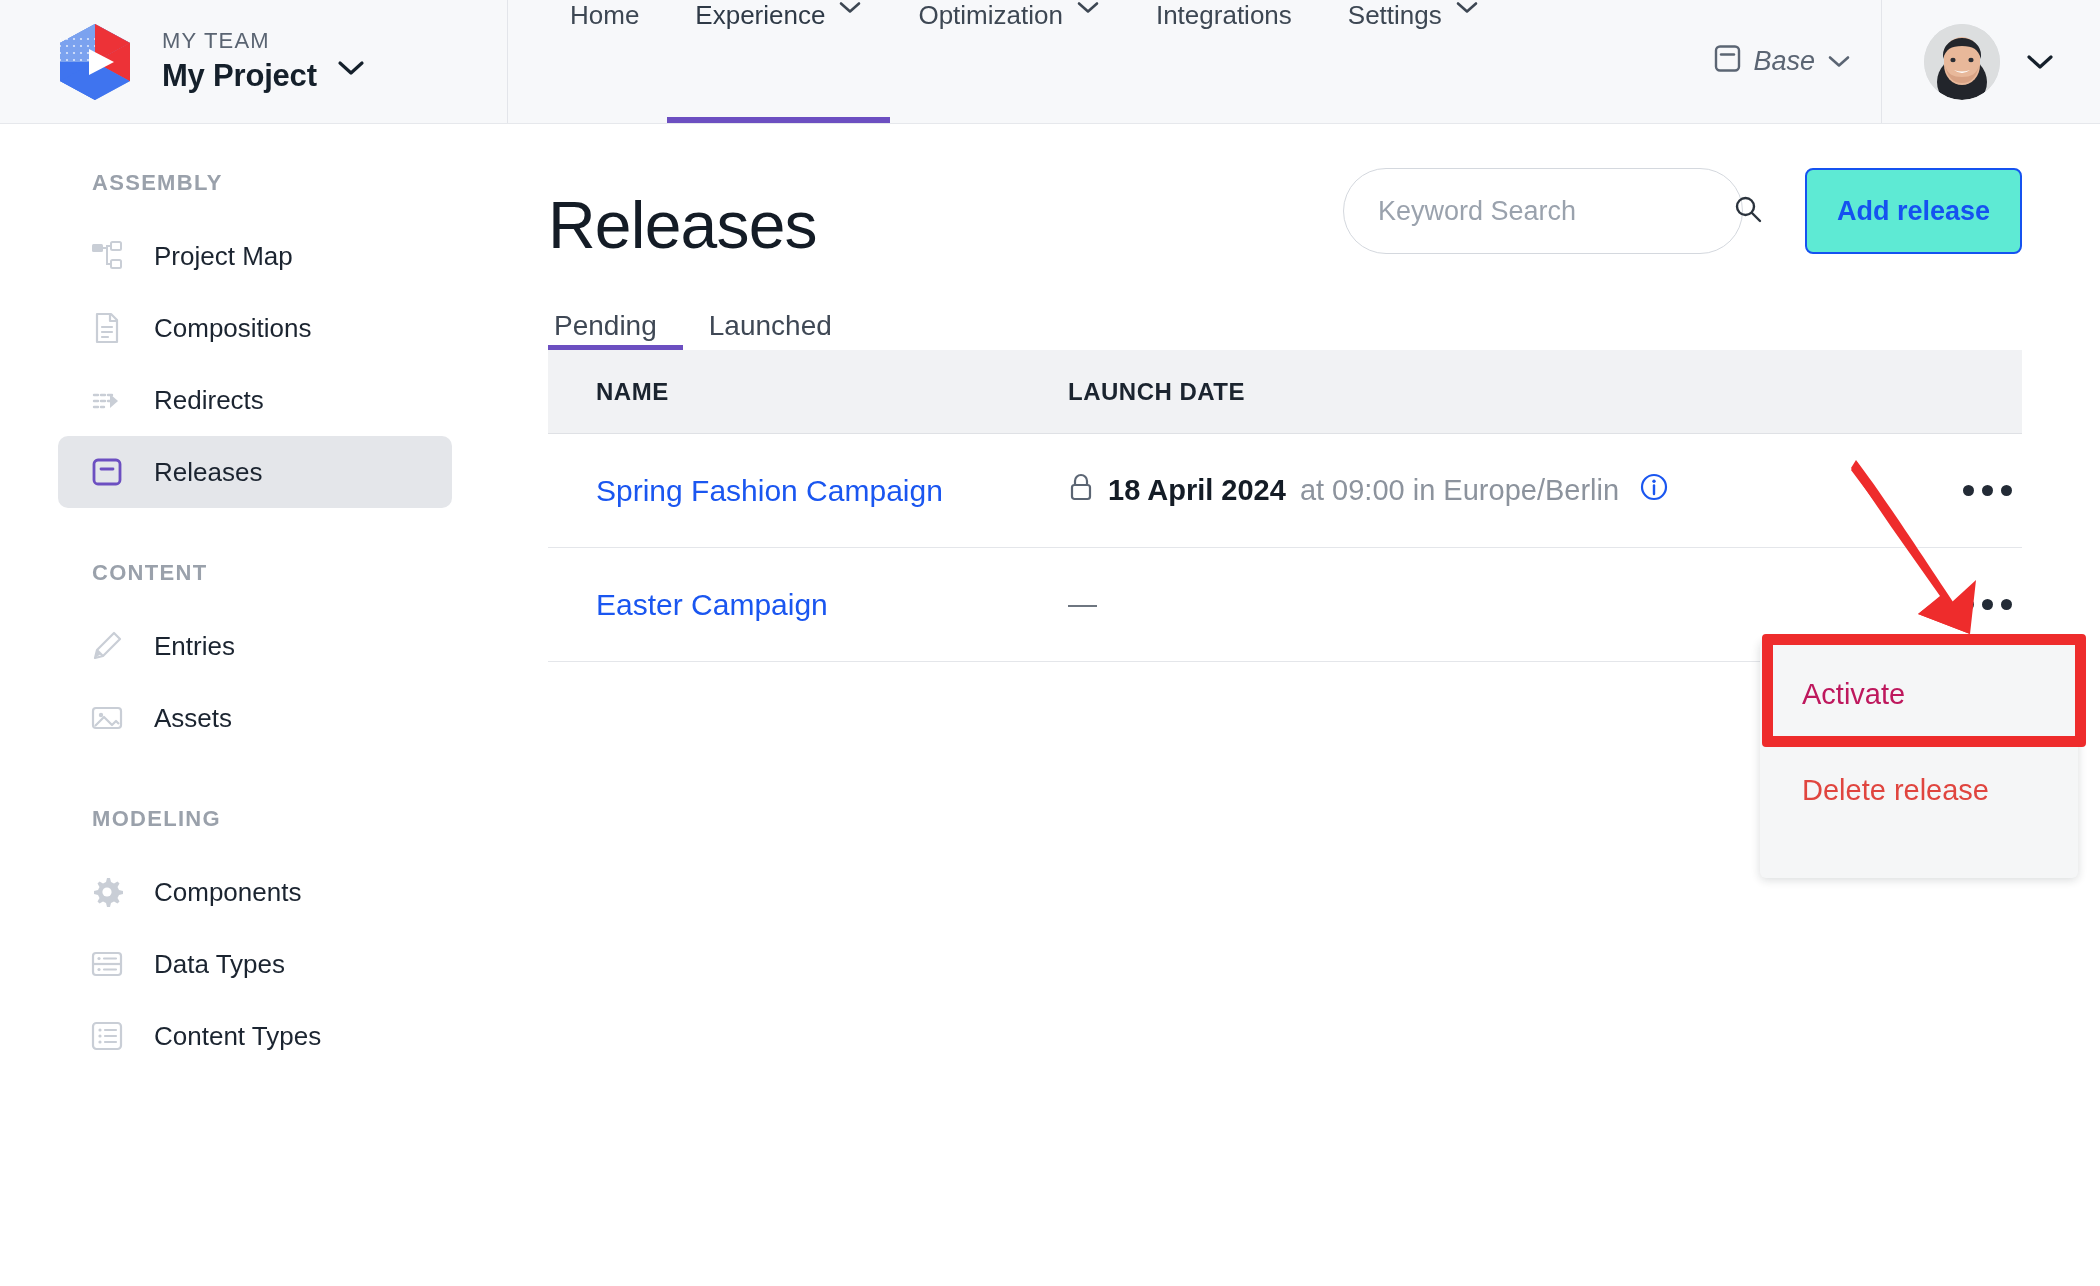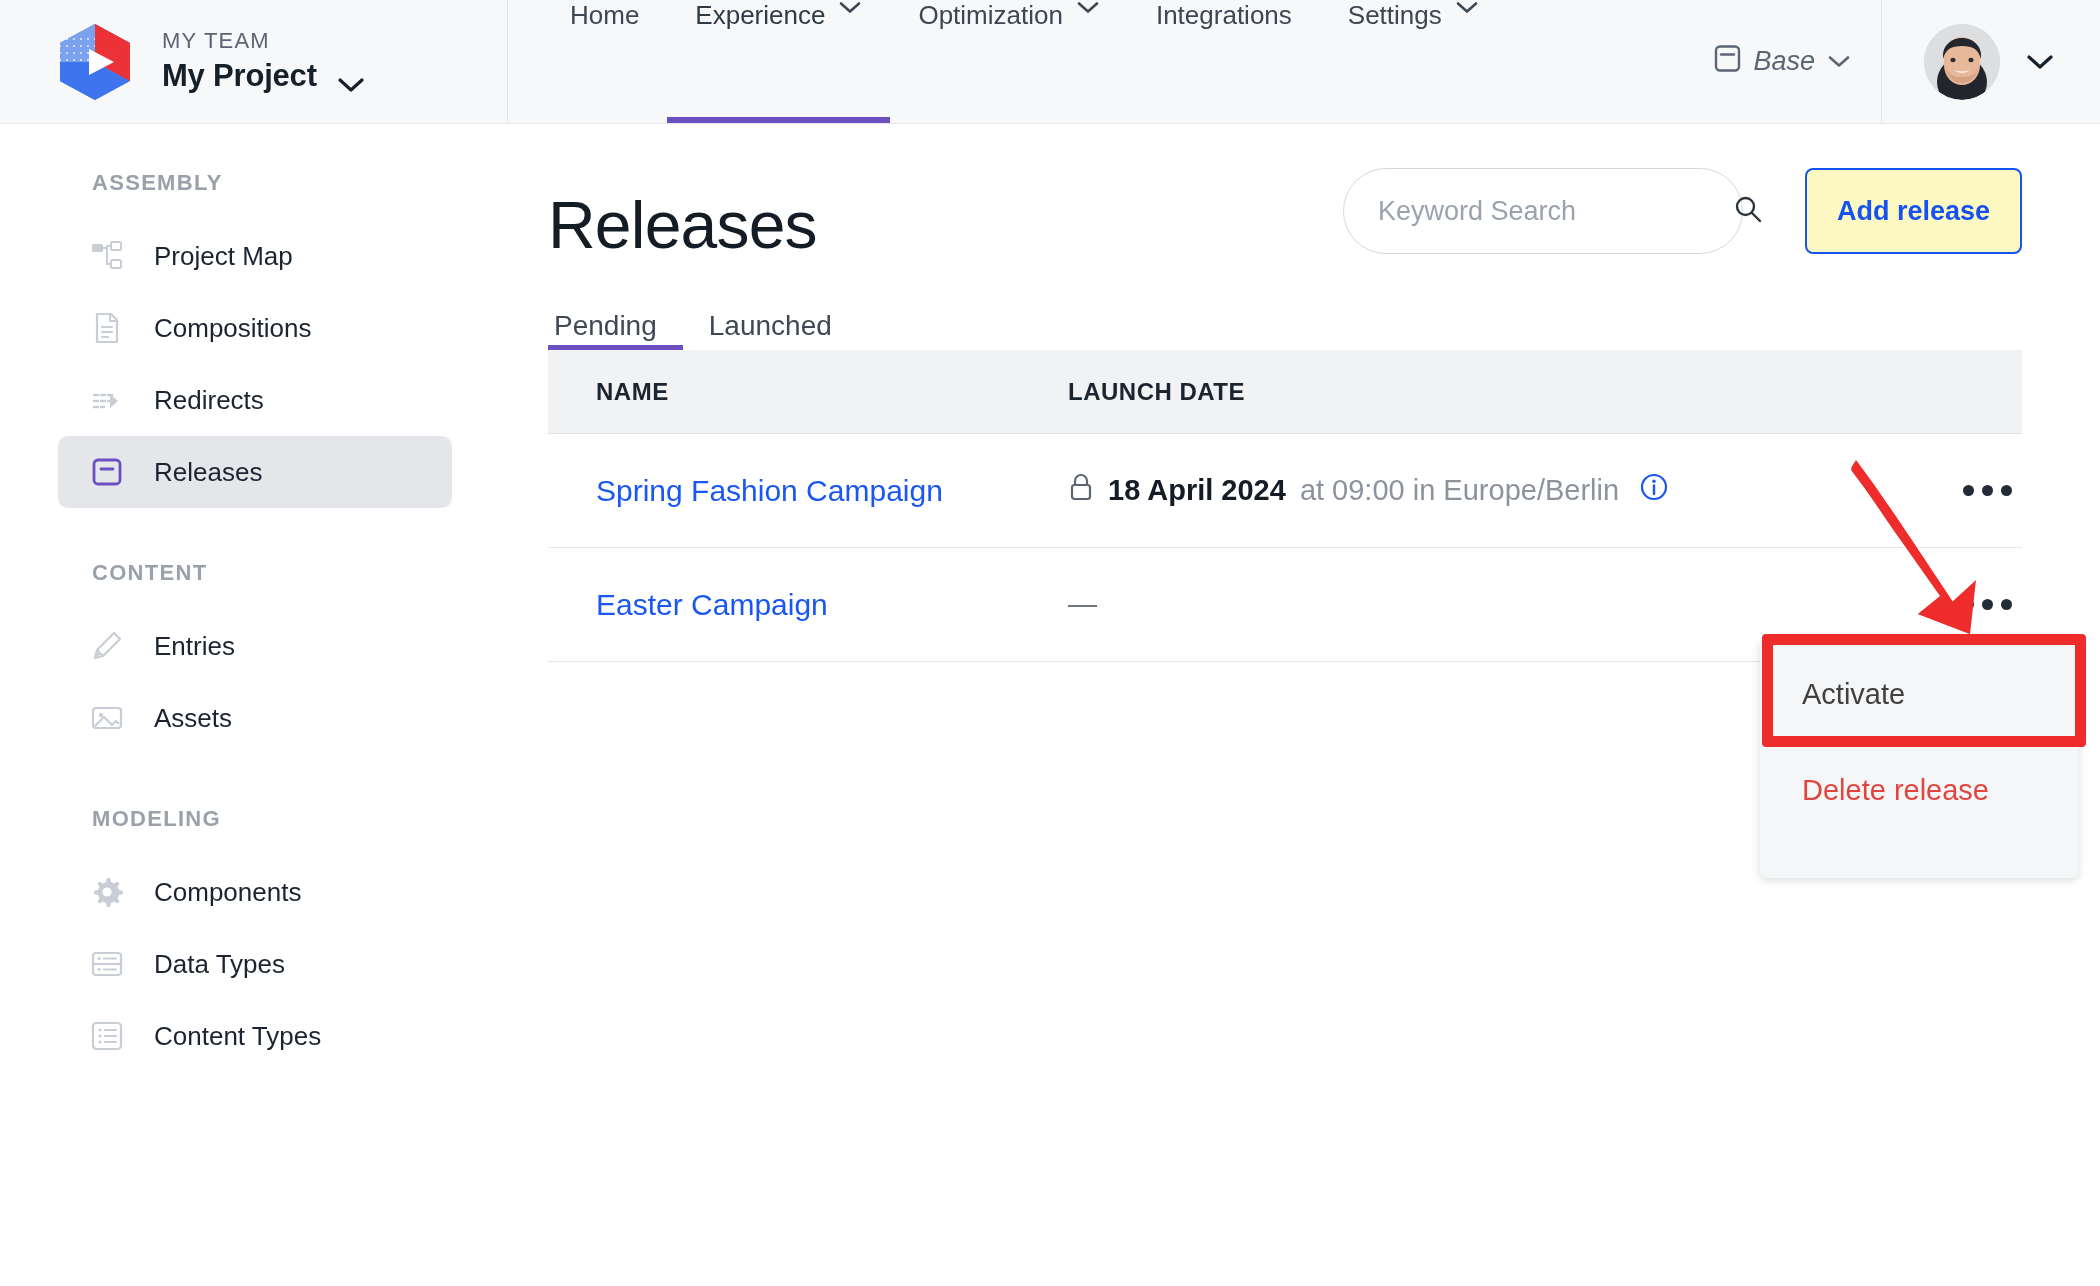--- a/index.html
+++ b/index.html
@@ -25,21 +25,21 @@
     display: flex; align-items: center;
     padding-left: 58px;
     border-right: 1px solid #e3e5ea;
   }
   .logo-hex { width: 74px; height: 78px; flex: 0 0 auto; }
   .brand-text { margin-left: 30px; line-height: 1.12; }
   .team-label {
     font-size: 22px; letter-spacing: 1.2px;
     color: #5a6472; font-weight: 400;
   }
-  .project-row { display: flex; align-items: flex-end; margin-top: 6px; }
+  .project-row { display: flex; align-items: flex-start; margin-top: 6px; }
   .project-name {
     font-size: 31px; font-weight: 700; color: #15202b;
     letter-spacing: -0.2px;
   }
   .chev { display:inline-block; flex:0 0 auto; }
   .chev svg { display:block; }
 
   .mainnav {
     flex: 1; display: flex; align-items: stretch;
     padding-left: 34px;
@@ -120,21 +120,21 @@
     padding: 0 32px 0 34px; cursor: text;
   }
   .search-input {
     flex: 1; border: 0; outline: 0; background: transparent;
     font-family: inherit; font-size: 27px; color: #232d39;
   }
   .search-input::placeholder { color: #9aa2ad; }
   .btn-add {
     height: 86px; padding: 0 30px;
     border: 2px solid #1552f0; border-radius: 8px;
-    background: #fef9c3; color: #1552f0;
+    background: #5eead4; color: #1552f0;
     font-family: inherit; font-size: 27px; font-weight: 700;
     cursor: pointer; white-space: nowrap;
   }
 
   .tabs { display: flex; gap: 0; padding: 52px 0 0 40px; }
   .tab {
     position: relative; padding: 0 26px 8px 26px;
     font-size: 28px; color: #3f4855; cursor: pointer;
   }
   .tab:first-child { padding-left: 6px; }
@@ -181,21 +181,21 @@
   .menu {
     position: absolute; left: 1252px; top: 516px;
     width: 318px;
     background: #f5f6f7;
     border-radius: 6px;
     box-shadow: 0 2px 10px rgba(20,28,38,0.16);
     padding: 6px 0 40px 0;
   }
   .menu-item {
     height: 96px; display: flex; align-items: center;
-    padding-left: 42px; font-size: 29px; color: #404040; cursor: pointer;
+    padding-left: 42px; font-size: 29px; color: #be185d; cursor: pointer;
   }
   .menu-item.danger { color: #e0453f; }
 
   
   .anno-box {
     position: absolute; left: 1254px; top: 510px;
     width: 324px; height: 113px;
     border: 11px solid #ee2c2c; border-radius: 4px;
     pointer-events: none;
   }

